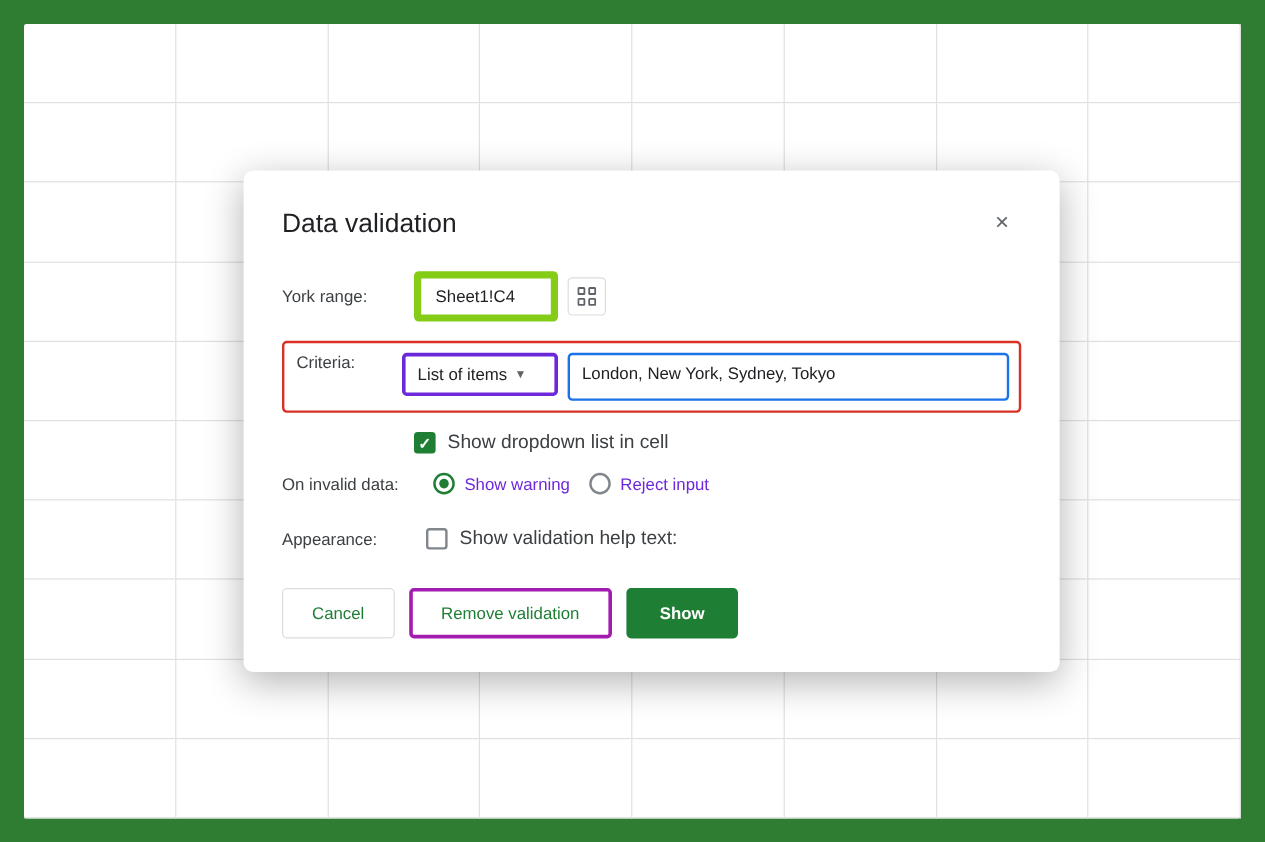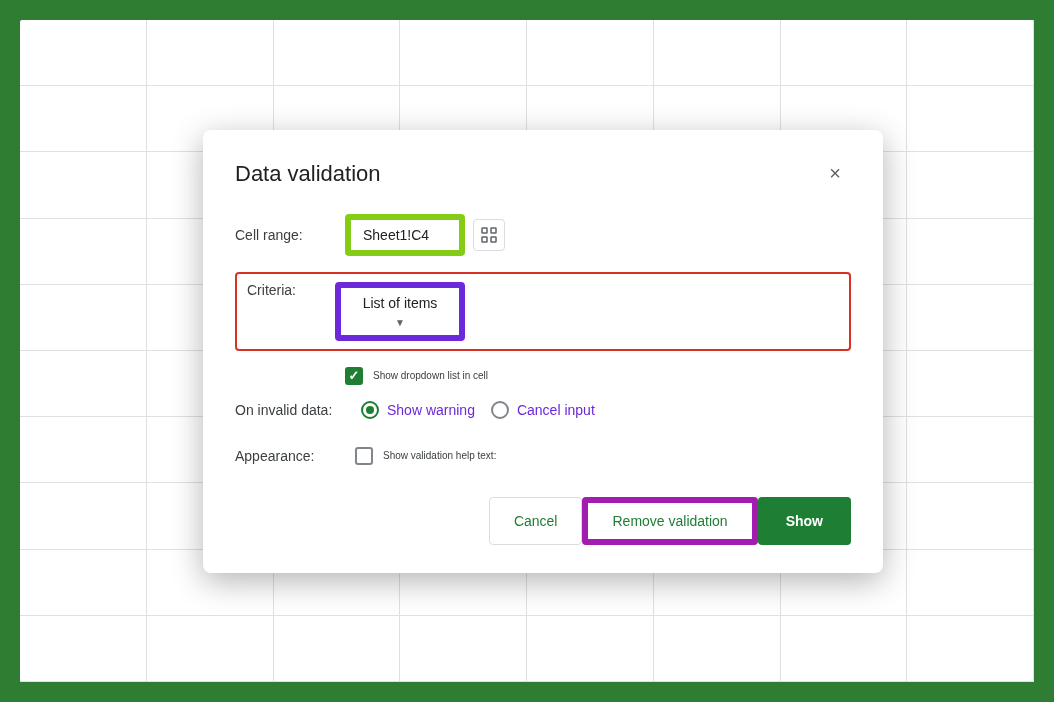--- a/index.html
+++ b/index.html
@@ -142,31 +142,30 @@
       font-size: 14px;
       color: #3c4043;
       min-width: 90px;
       flex-shrink: 0;
       padding-left: 2px;
     }
 
     .criteria-dropdown {
       display: flex;
       align-items: center;
-      border: 6px solid #6d28d9;
+      border: 3px solid #6d28d9;
       border-radius: 4px;
       padding: 7px 10px;
       font-size: 14px;
       color: #202124;
       cursor: pointer;
       background: #fff;
       gap: 6px;
       margin-right: 8px;
       min-width: 130px;
-      flex-direction: column;
     }
 
     .dropdown-arrow {
       font-size: 10px;
       color: #5f6368;
     }
 
     .criteria-items-input {
       flex: 1;
       border: 2px solid #1a73e8;
@@ -212,21 +211,21 @@
       border: 2px solid #80868b;
       border-radius: 3px;
       display: flex;
       align-items: center;
       justify-content: center;
       flex-shrink: 0;
       cursor: pointer;
     }
 
     .checkbox-label {
-      font-size: 10px;
+      font-size: 16px;
       color: #3c4043;
     }
 
     .invalid-data-row {
       display: flex;
       align-items: center;
       gap: 16px;
       margin-bottom: 28px;
     }
 
@@ -270,37 +269,37 @@
 
     .appearance-row {
       display: flex;
       align-items: center;
       gap: 10px;
       margin-bottom: 32px;
     }
 
     .footer-buttons {
       display: flex;
-      justify-content: flex-end;
+      gap: 12px;
     }
 
     .btn-cancel {
       border: 1px solid #dadce0;
       background: #fff;
       color: #1e7e34;
       font-size: 14px;
       font-weight: 500;
       padding: 10px 24px;
       border-radius: 4px;
       cursor: pointer;
       font-family: inherit;
     }
 
     .btn-remove {
-      border: 6px solid #a21caf;
+      border: 3px solid #a21caf;
       background: #fff;
       color: #1e7e34;
       font-size: 14px;
       font-weight: 500;
       padding: 10px 24px;
       border-radius: 4px;
       cursor: pointer;
       font-family: inherit;
     }
 
@@ -408,60 +407,61 @@
 
 <div class="modal-overlay">
   <div class="modal">
 
     <div class="modal-header">
       <span class="modal-title">Data validation</span>
       <button class="close-btn">×</button>
     </div>
 
     <div class="form-row">
-      <span class="form-label">Cell range:</span>
+      <span class="form-label">York range:</span>
       <div class="cell-range-input">
         <div class="cell-range-text">Sheet1!C4</div>
         <div class="grid-icon">
           <svg width="16" height="16" viewBox="0 0 16 16" fill="none">
             <rect x="1" y="1" width="5" height="5" rx="0.5" stroke="#5f6368" stroke-width="1.5" fill="none"></rect>
             <rect x="10" y="1" width="5" height="5" rx="0.5" stroke="#5f6368" stroke-width="1.5" fill="none"></rect>
             <rect x="1" y="10" width="5" height="5" rx="0.5" stroke="#5f6368" stroke-width="1.5" fill="none"></rect>
             <rect x="10" y="10" width="5" height="5" rx="0.5" stroke="#5f6368" stroke-width="1.5" fill="none"></rect>
           </svg>
         </div>
       </div>
     </div>
 
     <div class="criteria-row">
       <span class="criteria-label">Criteria:</span>
       <div class="criteria-dropdown">
         <span>List of items</span>
         <span class="dropdown-arrow">▼</span>
       </div>
+      <textarea class="criteria-items-input" style="">London, New York, Sydney, Tokyo</textarea>
     </div>
 
     <div class="checkbox-row">
       <div class="checkbox-green">
         <span class="checkmark">✓</span>
       </div>
       <span class="checkbox-label">Show dropdown list in cell</span>
     </div>
 
     <div class="invalid-data-row">
       <span class="form-label">On invalid data:</span>
       <div class="radio-option">
         <div class="radio-filled">
           <div class="radio-dot"></div>
         </div>
         <span class="radio-label">Show warning</span>
       </div>
       <div class="radio-option">
         <div class="radio-empty"></div>
-        <span class="radio-label">Cancel input</span>
+        <span class="radio-label">Reject input</span>
       </div>
     </div>
 
     <div class="appearance-row">
       <span class="form-label">Appearance:</span>
       <div class="checkbox-empty"></div>
       <span class="checkbox-label">Show validation help text:</span>
     </div>
 
     <div class="footer-buttons">

